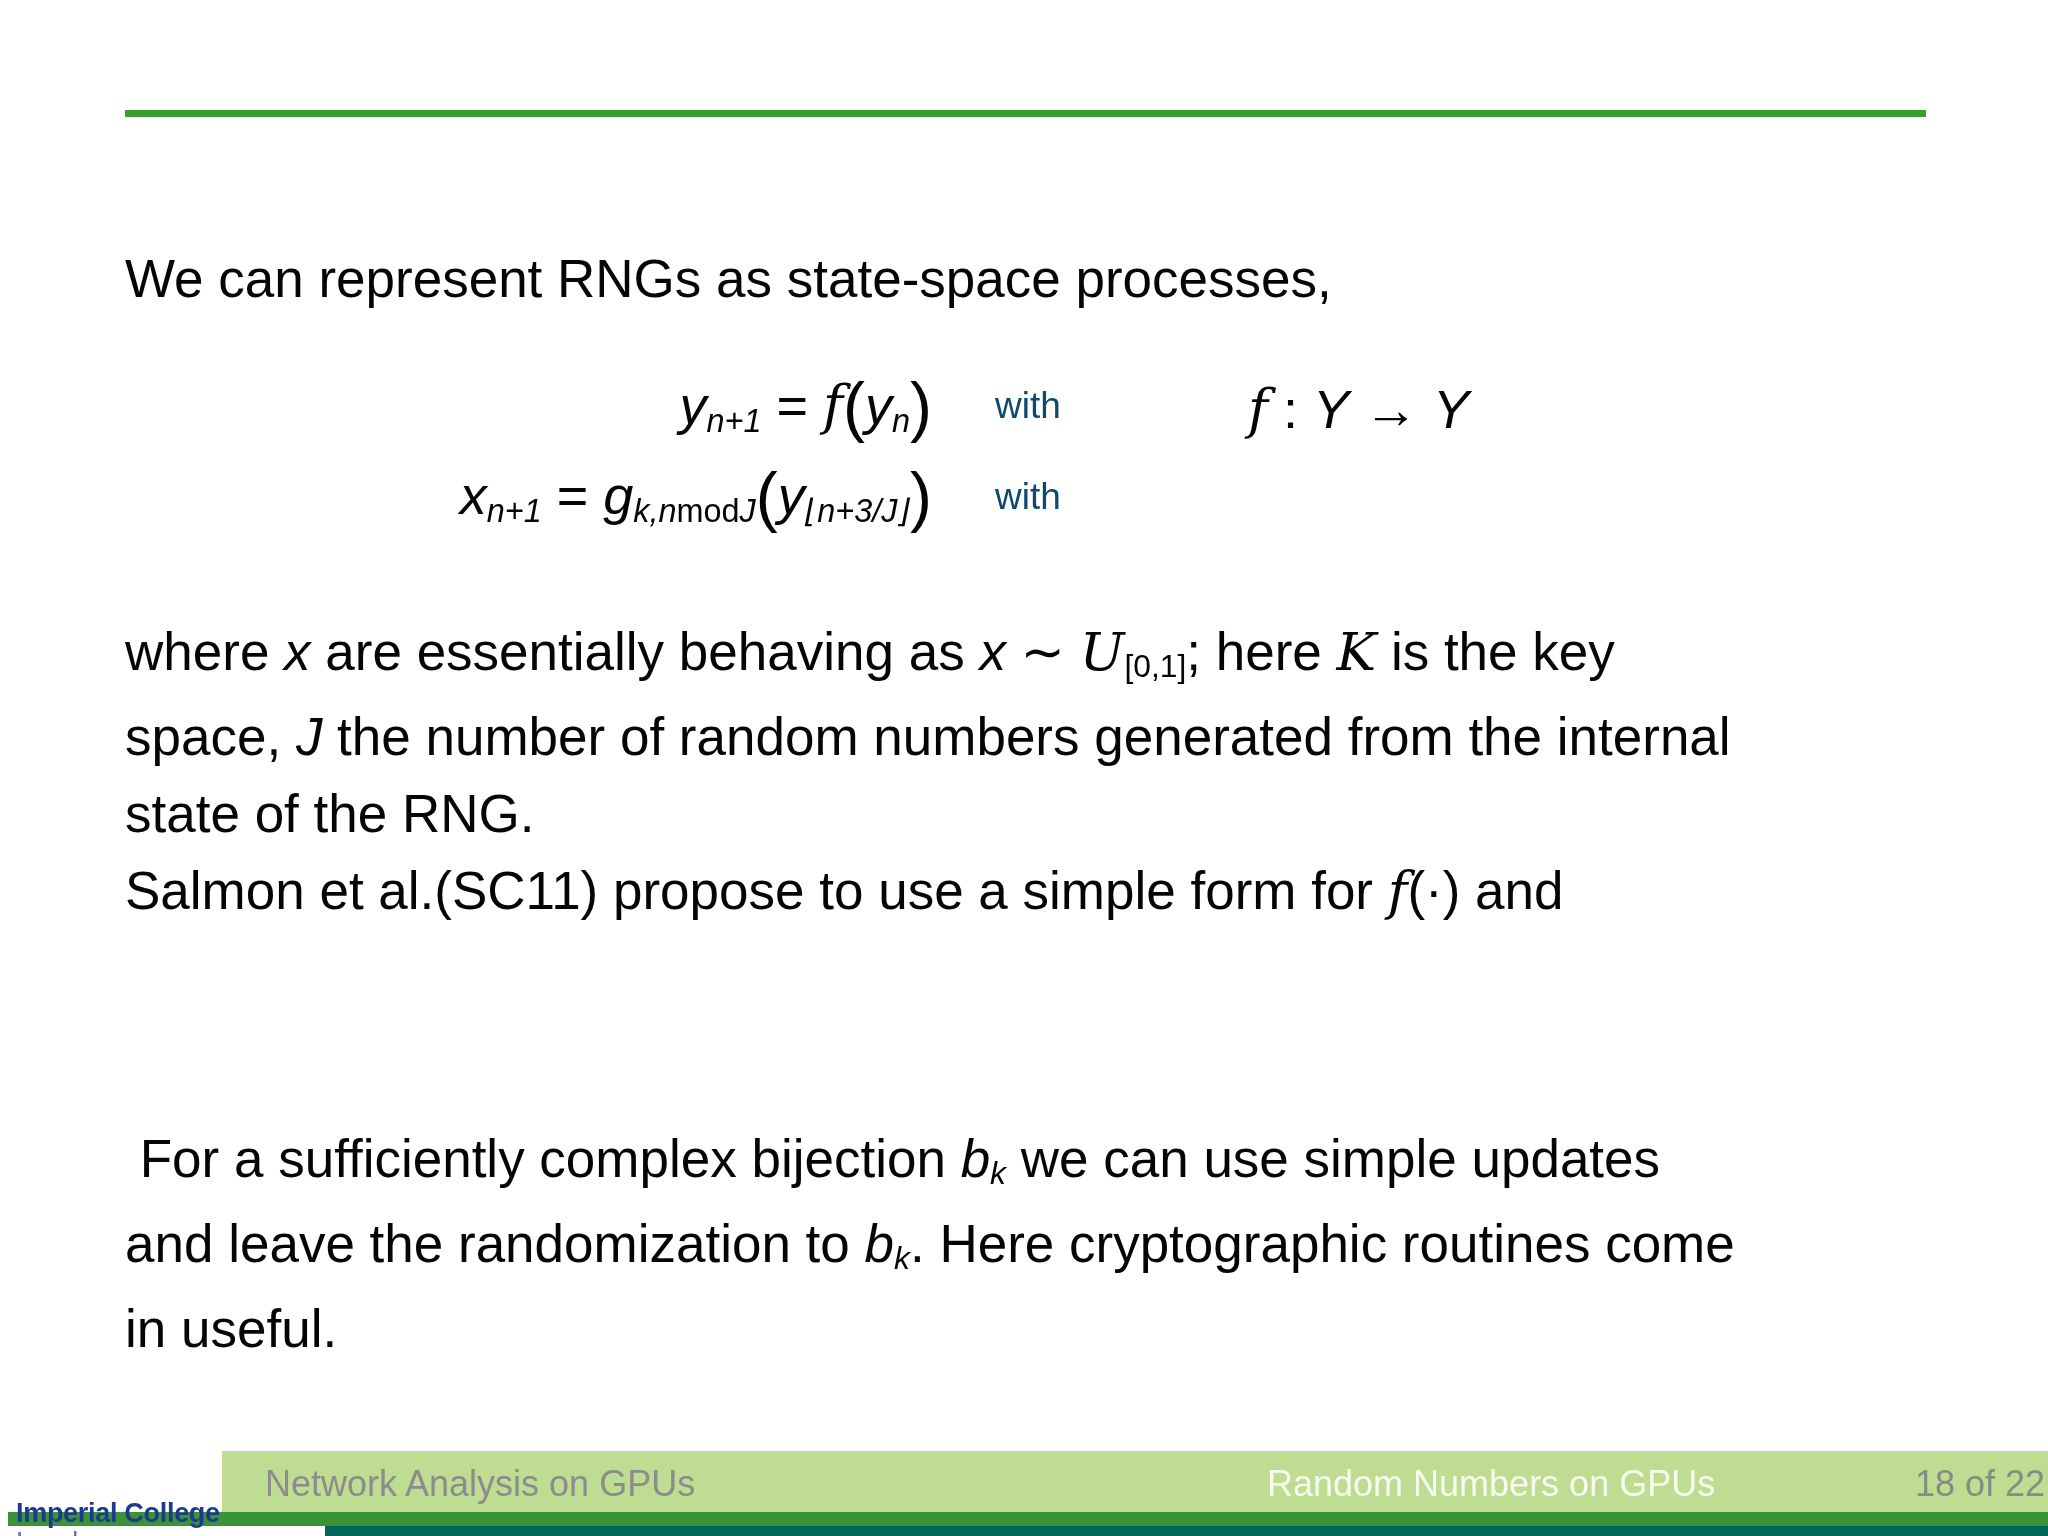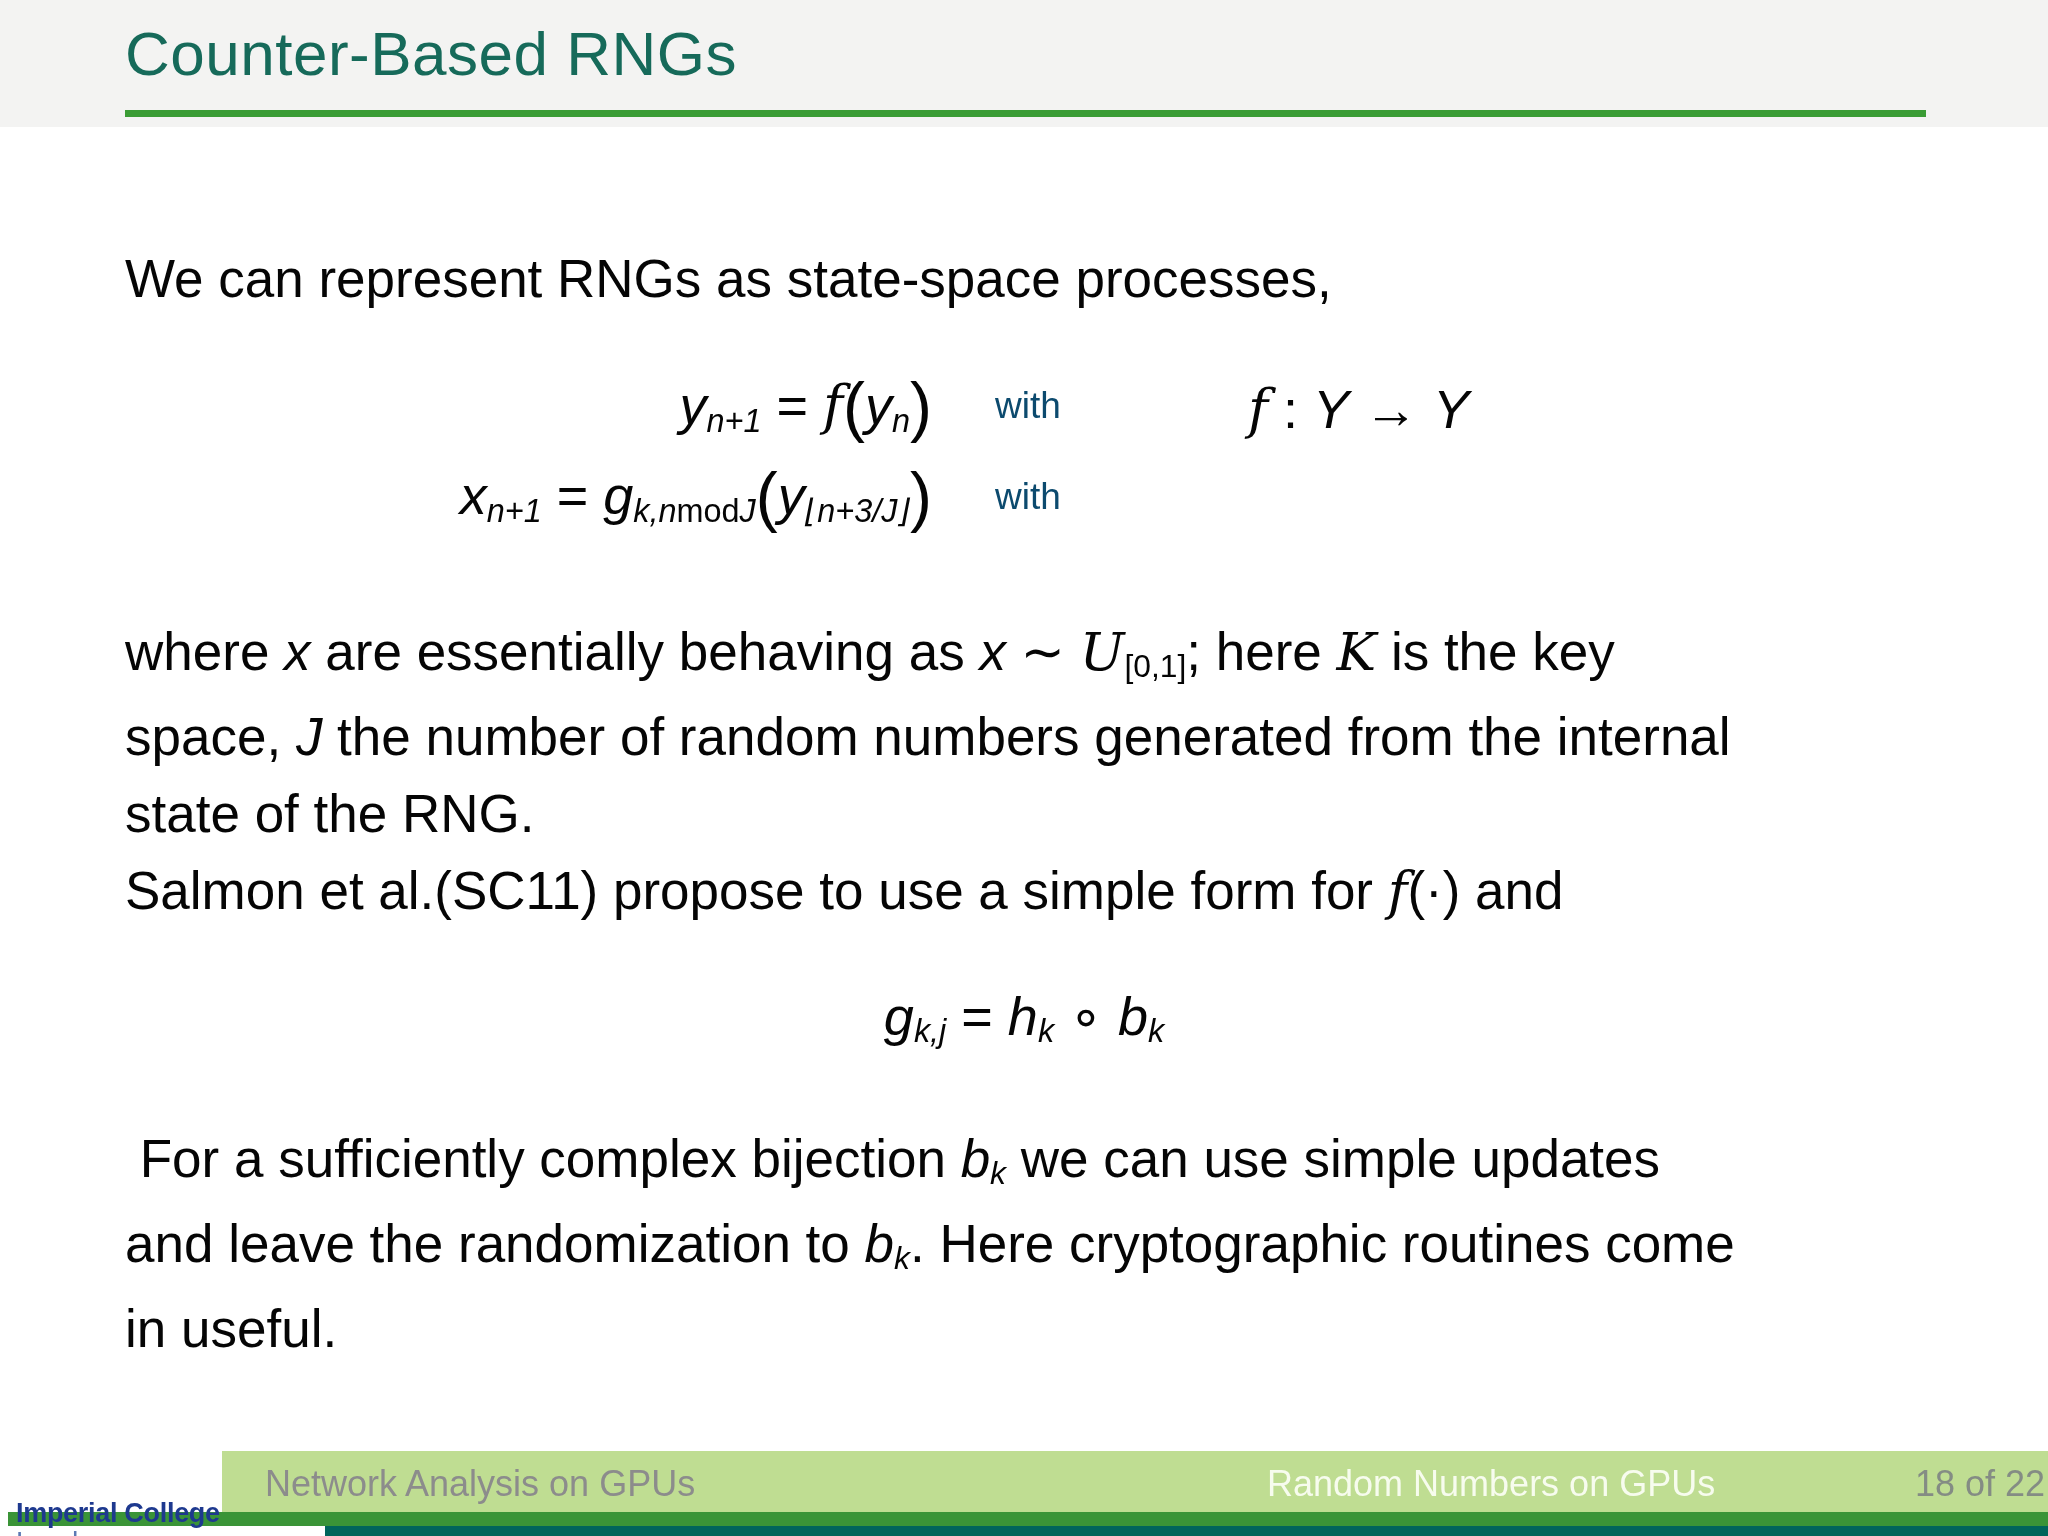--- a/index.html
+++ b/index.html
@@ -71,37 +71,33 @@
   .f-pres{left:265px;color:#8c8c8c;}
   .f-auth{left:703px;color:#166a5a;}
   .f-sect{left:1267px;color:#f7fcee;}
   .f-page{left:1915px;color:#848c84;}
 </style>
 </head>
 <body>
 
 <div class="slide">
 
-  <div class="titlebar">
-    <div class="title">Counter-Based RNGs</div>
-  </div>
   <div class="title-underline"></div>
 
   <div class="para p1"><span class="seg-r">We can represent RNGs as state-space processes,</span></div>
 
   <div class="eq eq-lhs eq1-lhs"><span class="seg-i">y</span><span class="seg-sub">n+1</span><span class="seg-r"> = </span><span class="seg-cal">f</span><span class="seg-big">(</span><span class="seg-i">y</span><span class="seg-sub">n</span><span class="seg-big">)</span></div>
   <div class="eq eq-with eq1-with">with</div>
   <div class="eq eq1-map"><span class="seg-cal">f</span><span class="seg-r"> : </span><span class="seg-i">Y</span><span class="seg-r"> → </span><span class="seg-i">Y</span></div>
 
   <div class="eq eq-lhs eq2-lhs"><span class="seg-i">x</span><span class="seg-sub">n+1</span><span class="seg-r"> = </span><span class="seg-i">g</span><span class="seg-sub">k,n</span><span class="seg-subr">mod</span><span class="seg-sub">J</span><span class="seg-big">(</span><span class="seg-i">y</span><span class="seg-sub">⌊n+3/J⌋</span><span class="seg-big">)</span></div>
   <div class="eq eq-with eq2-with">with</div>
 
   <div class="para p2"><span class="seg-r">where </span><span class="seg-i">x</span><span class="seg-r"> are essentially behaving as </span><span class="seg-i">x</span><span class="seg-r"> ∼ </span><span class="seg-cal">U</span><span class="seg-subr">[0,1]</span><span class="seg-r">; here </span><span class="seg-cal">K</span><span class="seg-r"> is the key</span><br><span class="seg-r">space, </span><span class="seg-i">J</span><span class="seg-r"> the number of random numbers generated from the internal</span><br><span class="seg-r">state of the RNG.</span><br><span class="seg-r">Salmon et al.(SC11) propose to use a simple form for </span><span class="seg-cal">f</span><span class="seg-r">(·) and</span></div>
 
-  <div class="eq eq3"><span class="seg-i">g</span><span class="seg-sub">k,j</span><span class="seg-r"> = </span><span class="seg-i">h</span><span class="seg-sub">k</span><span class="seg-r"> ∘ </span><span class="seg-i">b</span><span class="seg-sub">k</span></div>
 
   <div class="para p3"><span class="seg-r"> For a sufficiently complex bijection </span><span class="seg-i">b</span><span class="seg-sub">k</span><span class="seg-r"> we can use simple updates</span><br><span class="seg-r">and leave the randomization to </span><span class="seg-i">b</span><span class="seg-sub">k</span><span class="seg-r">. Here cryptographic routines come</span><br><span class="seg-r">in useful.</span></div>
 
   <div class="footer-bar"></div>
   <div class="footer-green-bar"></div>
   <div class="footer-teal-bar"></div>
 
   <div class="logo">
     <div class="logo-l1">Imperial College</div>
     <div class="logo-l2">London</div>

